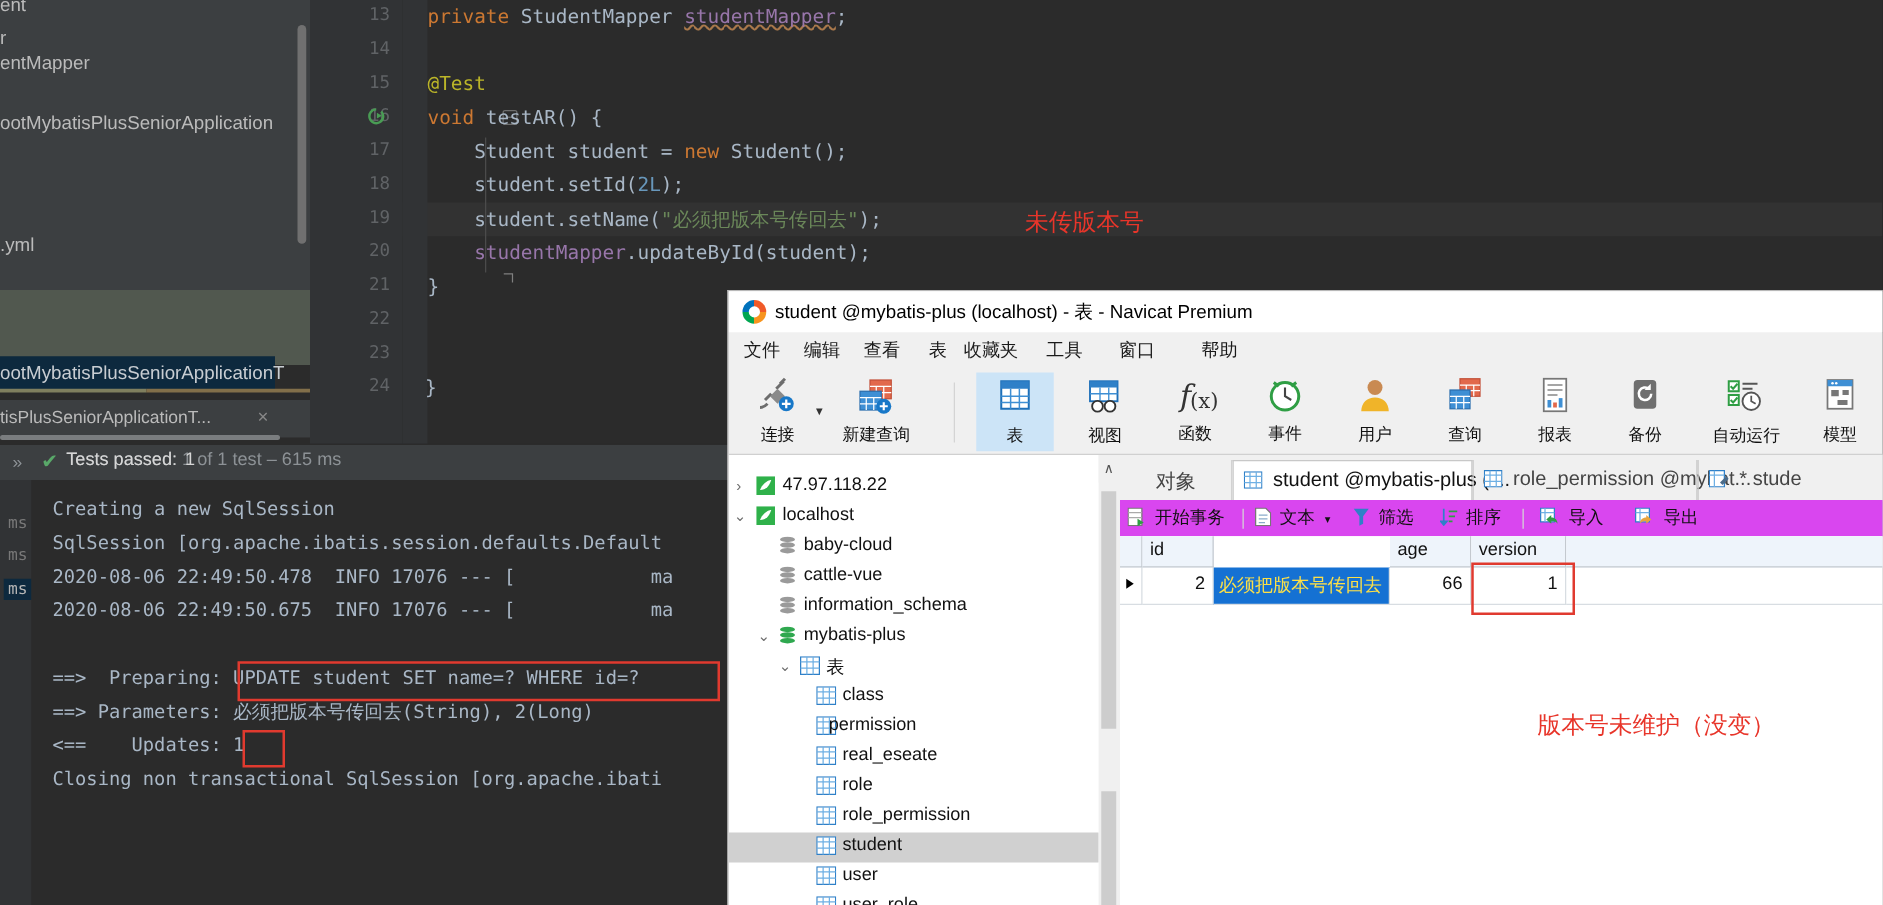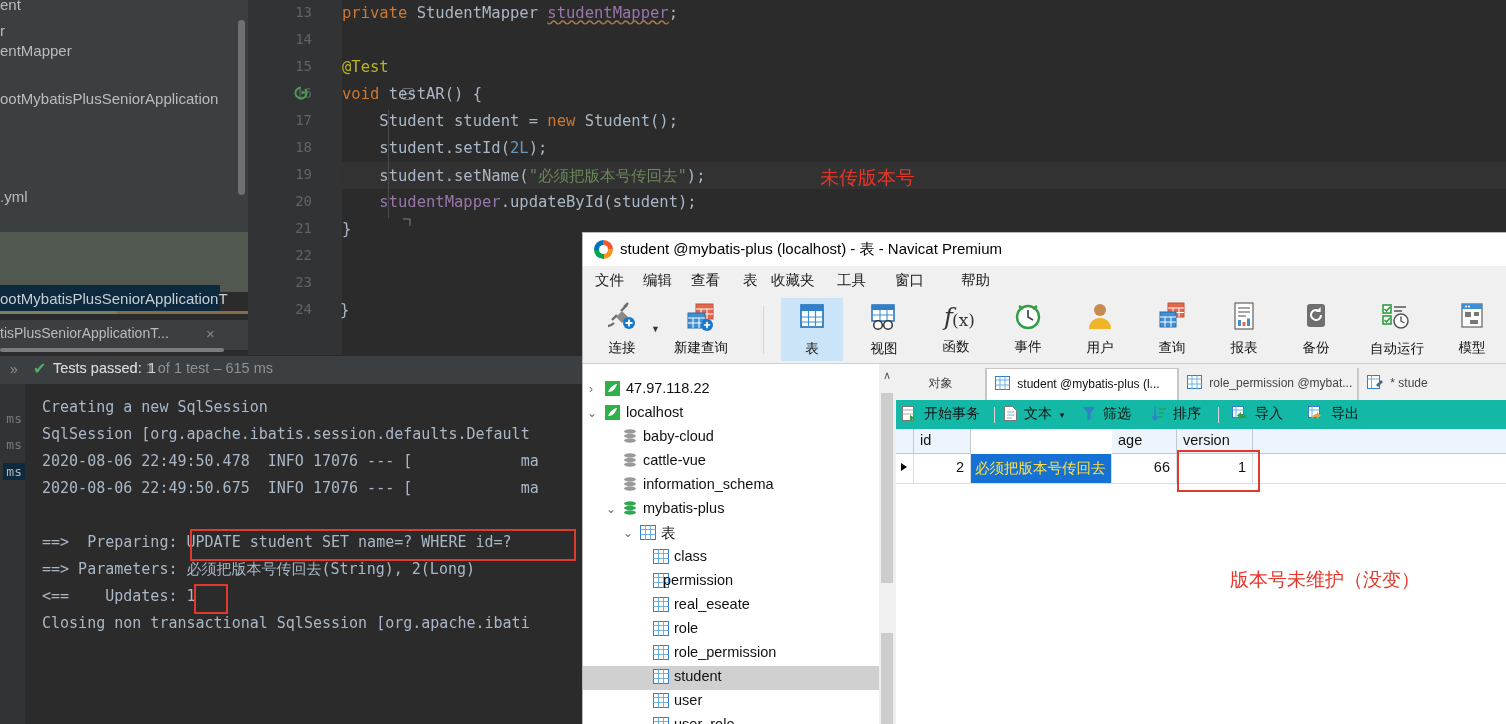--- a/index.html
+++ b/index.html
@@ -101,26 +101,26 @@
   .tr .nm{position:absolute;top:2px;}
   .tree-scroll-track{position:absolute;left:296px;top:131px;width:16px;height:361px;background:#f0f0f0;}
   .tree-scroll-up{position:absolute;left:296px;top:131px;width:16px;height:22px;background:#f0f0f0;
      text-align:center;font-size:11px;color:#555;line-height:22px;}
   .tree-scroll-thumb{position:absolute;left:298px;top:160px;width:12px;height:190px;background:#cdcdcd;}
   .tree-scroll-thumb2{position:absolute;left:298px;top:400px;width:12px;height:120px;background:#cdcdcd;}
 
   
   .nav-right{position:absolute;left:313px;top:131px;width:611px;height:361px;background:#fff;}
   .nav-tabs{position:absolute;left:0;top:0;width:611px;height:36px;background:#f0f0f0;border-bottom:1px solid #c8c8c8;}
-  .ntab{position:absolute;top:4px;height:32px;font-size:12px;color:#444;white-space:nowrap;
+  .ntab{position:absolute;top:4px;height:32px;font-size:16px;color:#444;white-space:nowrap;
      border-left:1px solid #c8c8c8;border-right:1px solid #c8c8c8;box-sizing:border-box;padding-top:7px;}
   .ntab.active{background:#ffffff;border-top:1px solid #c8c8c8;color:#111;}
   .ntab .ic{display:inline-block;vertical-align:-2px;margin-right:4px;}
 
-  .nav-grid-tb{position:absolute;left:0;top:36px;width:611px;height:29px;background:#14b8a6;}
+  .nav-grid-tb{position:absolute;left:0;top:36px;width:611px;height:29px;background:#d946ef;}
   .gtb{position:absolute;top:5px;font-size:14px;color:#111;white-space:nowrap;}
   .gtb .ic{display:inline-block;vertical-align:-3px;margin-right:3px;}
   .gtb-sep{position:absolute;top:7px;width:1px;height:16px;background:#d6d6d6;}
 
   .grid{position:absolute;left:0;top:65px;width:611px;height:296px;background:#fff;}
   .gh{position:absolute;top:0;height:25px;background:#eef4fb;border-right:1px solid #c4c9cf;
       border-bottom:1px solid #c4c9cf;box-sizing:border-box;font-size:14.5px;padding:3px 0 0 6px;color:#111;}
   .gh.first{background:#eef4fb;}
   .gcell{position:absolute;top:25px;height:30px;border-right:1px solid #d8dde2;border-bottom:1px solid #d8dde2;
       box-sizing:border-box;font-size:14.5px;padding-top:5px;color:#111;}

